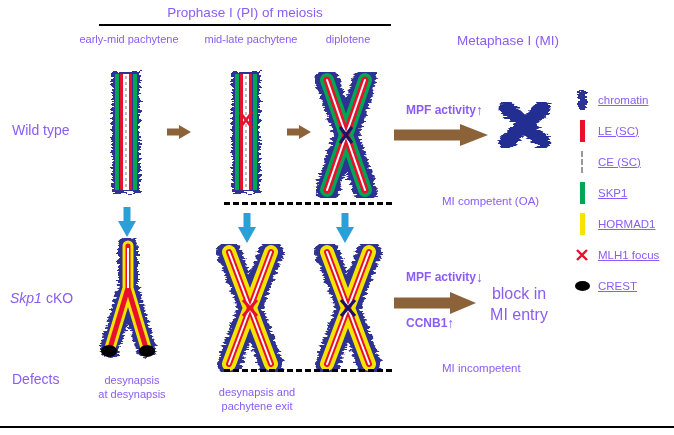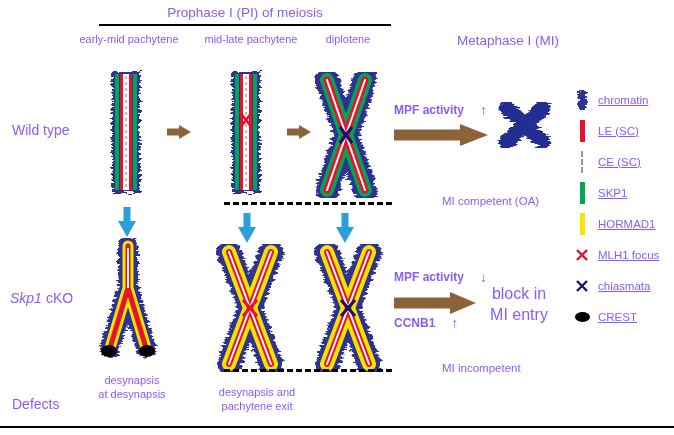--- a/index.html
+++ b/index.html
@@ -5,21 +5,21 @@
   html,body{margin:0;padding:0;background:#fff;}
   .canvas{
     position:relative;width:674px;height:435px;background:#fff;overflow:hidden;
     font-family:"Liberation Sans",sans-serif;color:#8b5cf6;
   }
   .abs{position:absolute;}
   .ctr{text-align:center;}
   .lbl{font-size:11px;line-height:1.25;}
   .big-lbl{font-size:13.5px;}
   .row-lbl{font-size:14px;}
-  .ann{font-size:12px;font-weight:bold;white-space:nowrap;display:flex;align-items:center;gap:16px;}
+  .ann{font-size:12px;font-weight:bold;white-space:nowrap;display:flex;align-items:center;gap:0;margin-left:12px;}
   .ann-n{font-size:11.5px;white-space:nowrap;padding-left:44px;}
   .arrow-glyph{font-weight:900;font-size:14px;line-height:1;}
   .dash{border-top:3px dashed #000;height:0;}
   .legend-item{display:flex;align-items:center;height:31px;text-decoration:underline;}
   .licon{width:20px;display:flex;justify-content:center;align-items:center;}
   .ltext{font-size:11.5px;margin-left:6px;white-space:nowrap;}
   .bottom-line{background:#000;}
 </style>
 </head>
 <body>
@@ -41,21 +41,21 @@
   <div class="abs ctr lbl" style="left:68px;top:33px;width:122px">early-mid pachytene</div>
   <div class="abs ctr lbl" style="left:192px;top:33px;width:118px">mid-late pachytene</div>
   <div class="abs ctr lbl" style="left:308px;top:33px;width:80px">diplotene</div>
 
   <div class="abs ctr big-lbl" style="left:438px;top:33px;width:140px">Metaphase I (MI)</div>
 
   <div class="abs row-lbl" style="left:12px;top:122px">Wild type</div>
   <div class="abs row-lbl" style="left:10px;top:290px">
     <span style="font-style:italic">Skp1</span><span style="margin-left:4px">cKO</span>
   </div>
-  <div class="abs row-lbl" style="left:12px;top:396px">Defects</div>
+  <div class="abs row-lbl" style="left:12px;top:371px">Defects</div>
 
   <svg class="abs" style="left:104px;top:66px" width="44" height="132" viewBox="0 0 44 132">
     <g filter="url(#fuzz)">
         <rect x="8" y="5" width="28" height="122" fill="#2e3192"></rect>
       </g>
     <rect x="11" y="8" width="4" height="116" fill="#00a651"></rect>
     <rect x="29" y="8" width="4" height="116" fill="#00a651"></rect>
     <rect x="16" y="8" width="3" height="116" fill="#e8112d"></rect>
     <rect x="25" y="8" width="3" height="116" fill="#e8112d"></rect>
     <rect x="19" y="8" width="6" height="116" fill="#ffffff"></rect>
@@ -233,28 +233,20 @@
 
     <div class="legend-item">
       <span class="licon">
         <svg width="16" height="16">
             <path d="M3 3 L13 13 M13 3 L3 13" stroke="#e8112d" stroke-width="2.4" fill="none"></path>
           </svg>
       </span>
       <span class="ltext">MLH1 focus</span>
     </div>
 
-    <div class="legend-item">
-      <span class="licon">
-        <svg width="16" height="16">
-            <path d="M3 3 L13 13 M13 3 L3 13" stroke="#1b1464" stroke-width="2.4" fill="none"></path>
-          </svg>
-      </span>
-      <span class="ltext">chiasmata</span>
-    </div>
 
     <div class="legend-item">
       <span class="licon">
         <span style="display:block;width:15px;height:10px;background:#000;border-radius:50%"></span>
       </span>
       <span class="ltext">CREST</span>
     </div>
 
   </div>
 

